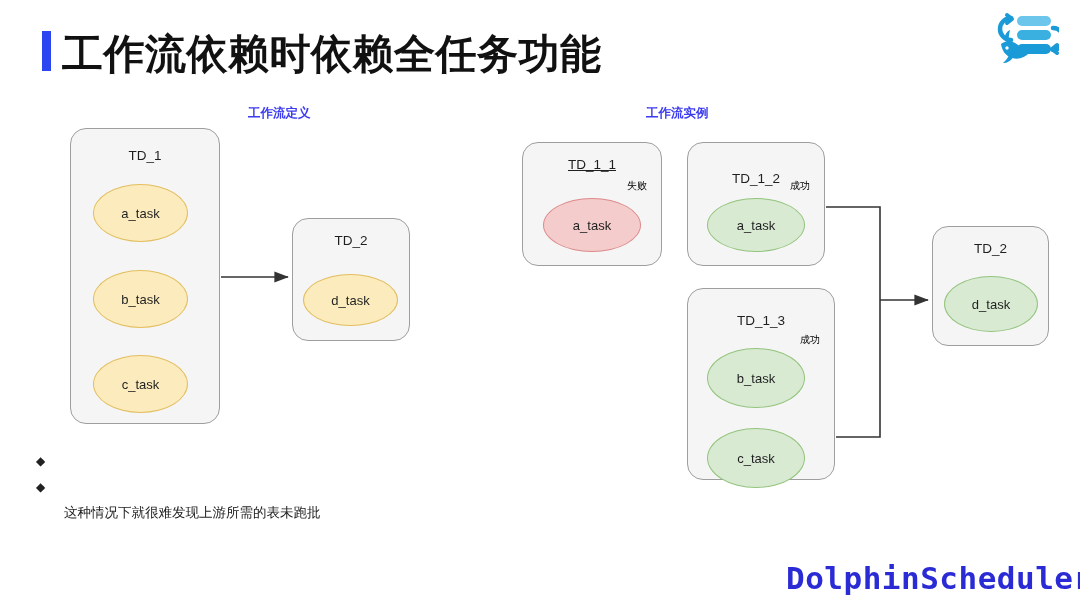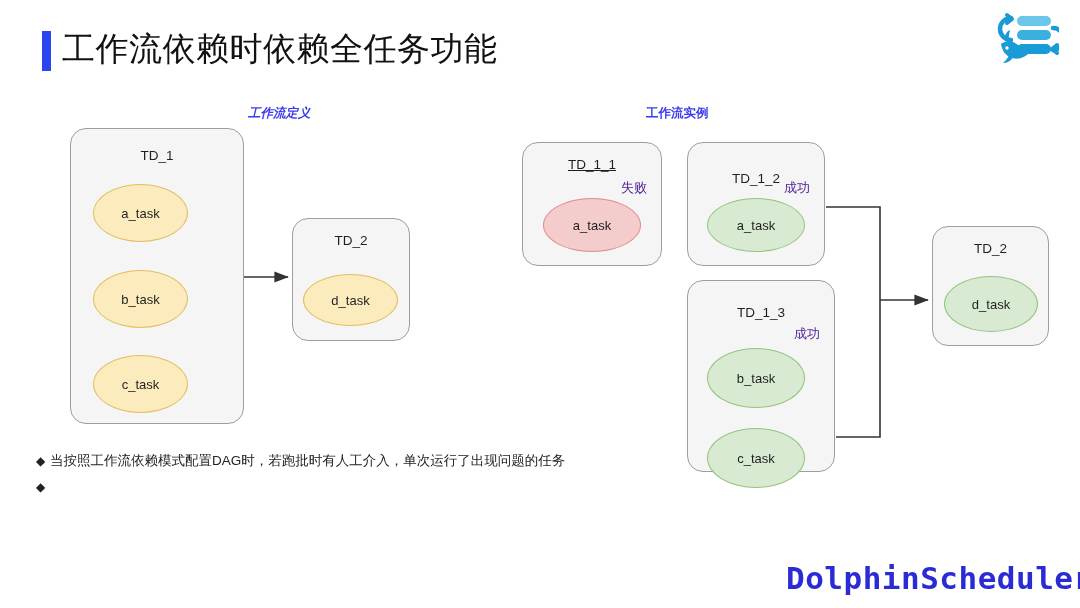--- a/index.html
+++ b/index.html
@@ -22,36 +22,36 @@
     left: 42px;
     top: 31px;
     width: 9px;
     height: 40px;
     background: #2b46f0;
   }
   #page-title {
     position: absolute;
     left: 62px;
     top: 27px;
-    font-size: 33px;
-    font-weight: normal;
+    font-size: 41px;
+    font-weight: bold;
     letter-spacing: 0.5px;
     color: #111111;
     white-space: nowrap;
   }
 
   
   .section-caption {
     position: absolute;
     font-size: 12.5px;
     font-weight: bold;
     color: #3b3bf0;
     white-space: nowrap;
   }
-  #caption-definition { left: 248px; top: 105px; font-style: italic; }
+  #caption-definition { left: 248px; top: 105px; }
   #caption-instance   { left: 646px; top: 105px; }
 
   
   #diagram {
     position: absolute;
     left: 0; top: 0;
     width: 1080px;
     height: 608px;
     pointer-events: none;
   }
@@ -68,63 +68,63 @@
     position: absolute;
     left: 0;
     width: 100%;
     text-align: center;
     font-size: 13.5px;
     color: #1f1f1f;
     white-space: nowrap;
   }
   .wf-status {
     position: absolute;
-    font-size: 13px;
-    color: #4c1d95;
+    font-size: 10px;
+    color: #000000;
     white-space: nowrap;
   }
 
   
   .task {
     position: absolute;
     border-radius: 50%;
     box-sizing: border-box;
     display: flex;
     align-items: center;
     justify-content: center;
     font-size: 13px;
     color: #1f1f1f;
   }
   .task.yellow { background: #fcecbd; border: 1.3px solid #e2be60; }
   .task.green  { background: #d9ead3; border: 1.3px solid #93c47d; }
   .task.red    { background: #f4cccc; border: 1.3px solid #dd8a8a; }
 
   
-  #box-td1   { left: 70px;  top: 128px; width: 174px; height: 296px; }
+  #box-td1   { left: 70px;  top: 128px; width: 150px; height: 296px; }
   #box-td1 .wf-title { top: 19px; }
   #box-td2-left { left: 292px; top: 218px; width: 118px; height: 123px; }
   #box-td2-left .wf-title { top: 14px; }
 
   #task-a1 { left: 93px;  top: 184px; width: 95px; height: 58px; }
   #task-b1 { left: 93px;  top: 270px; width: 95px; height: 58px; }
   #task-c1 { left: 93px;  top: 355px; width: 95px; height: 58px; }
   #task-d1 { left: 303px; top: 274px; width: 95px; height: 52px; }
 
   
   #box-td11 { left: 522px; top: 142px; width: 140px; height: 124px; }
   #box-td11 .wf-title { top: 14px; text-decoration: underline; }
   #box-td11 .wf-status { right: 14px; top: 36px; }
   #task-a11 { left: 543px; top: 198px; width: 98px; height: 54px; }
 
   #box-td12 { left: 687px; top: 142px; width: 138px; height: 124px; }
   #box-td12 .wf-title { top: 28px; }
   #box-td12 .wf-status { right: 14px; top: 36px; }
   #task-a12 { left: 707px; top: 198px; width: 98px; height: 54px; }
 
-  #box-td13 { left: 687px; top: 280px; width: 148px; height: 192px; }
+  #box-td13 { left: 687px; top: 288px; width: 148px; height: 192px; }
   #box-td13 .wf-title { top: 24px; }
   #box-td13 .wf-status { right: 14px; top: 44px; }
   #task-b13 { left: 707px; top: 348px; width: 98px; height: 60px; }
   #task-c13 { left: 707px; top: 428px; width: 98px; height: 60px; }
 
   #box-td2-right { left: 932px; top: 226px; width: 117px; height: 120px; }
   #box-td2-right .wf-title { top: 14px; }
   #task-d2 { left: 944px; top: 276px; width: 94px; height: 56px; }
 
   
@@ -247,20 +247,22 @@
 <div class="task green" id="task-c13">c_task</div>
 
 <div class="wf-box" id="box-td2-right">
   <div class="wf-title">TD_2</div>
 </div>
 <div class="task green" id="task-d2">d_task</div>
 
 <div id="bullets">
   <div class="bullet-line">
     <span class="bullet-mark">◆</span>
-    <span>当按照工作流依赖模式配置DAG时，若跑批时有人工介入，单次运行了出现问题的任务</span>
   </div>
   <div class="bullet-line">
     <span class="bullet-mark">◆</span>
   </div>
+  <div class="bullet-line bullet-cont">
+    <span>这种情况下就很难发现上游所需的表未跑批</span>
+  </div>
 </div>
 
 <div id="footer-wordmark">DolphinScheduler</div>
 
 </body></html>

